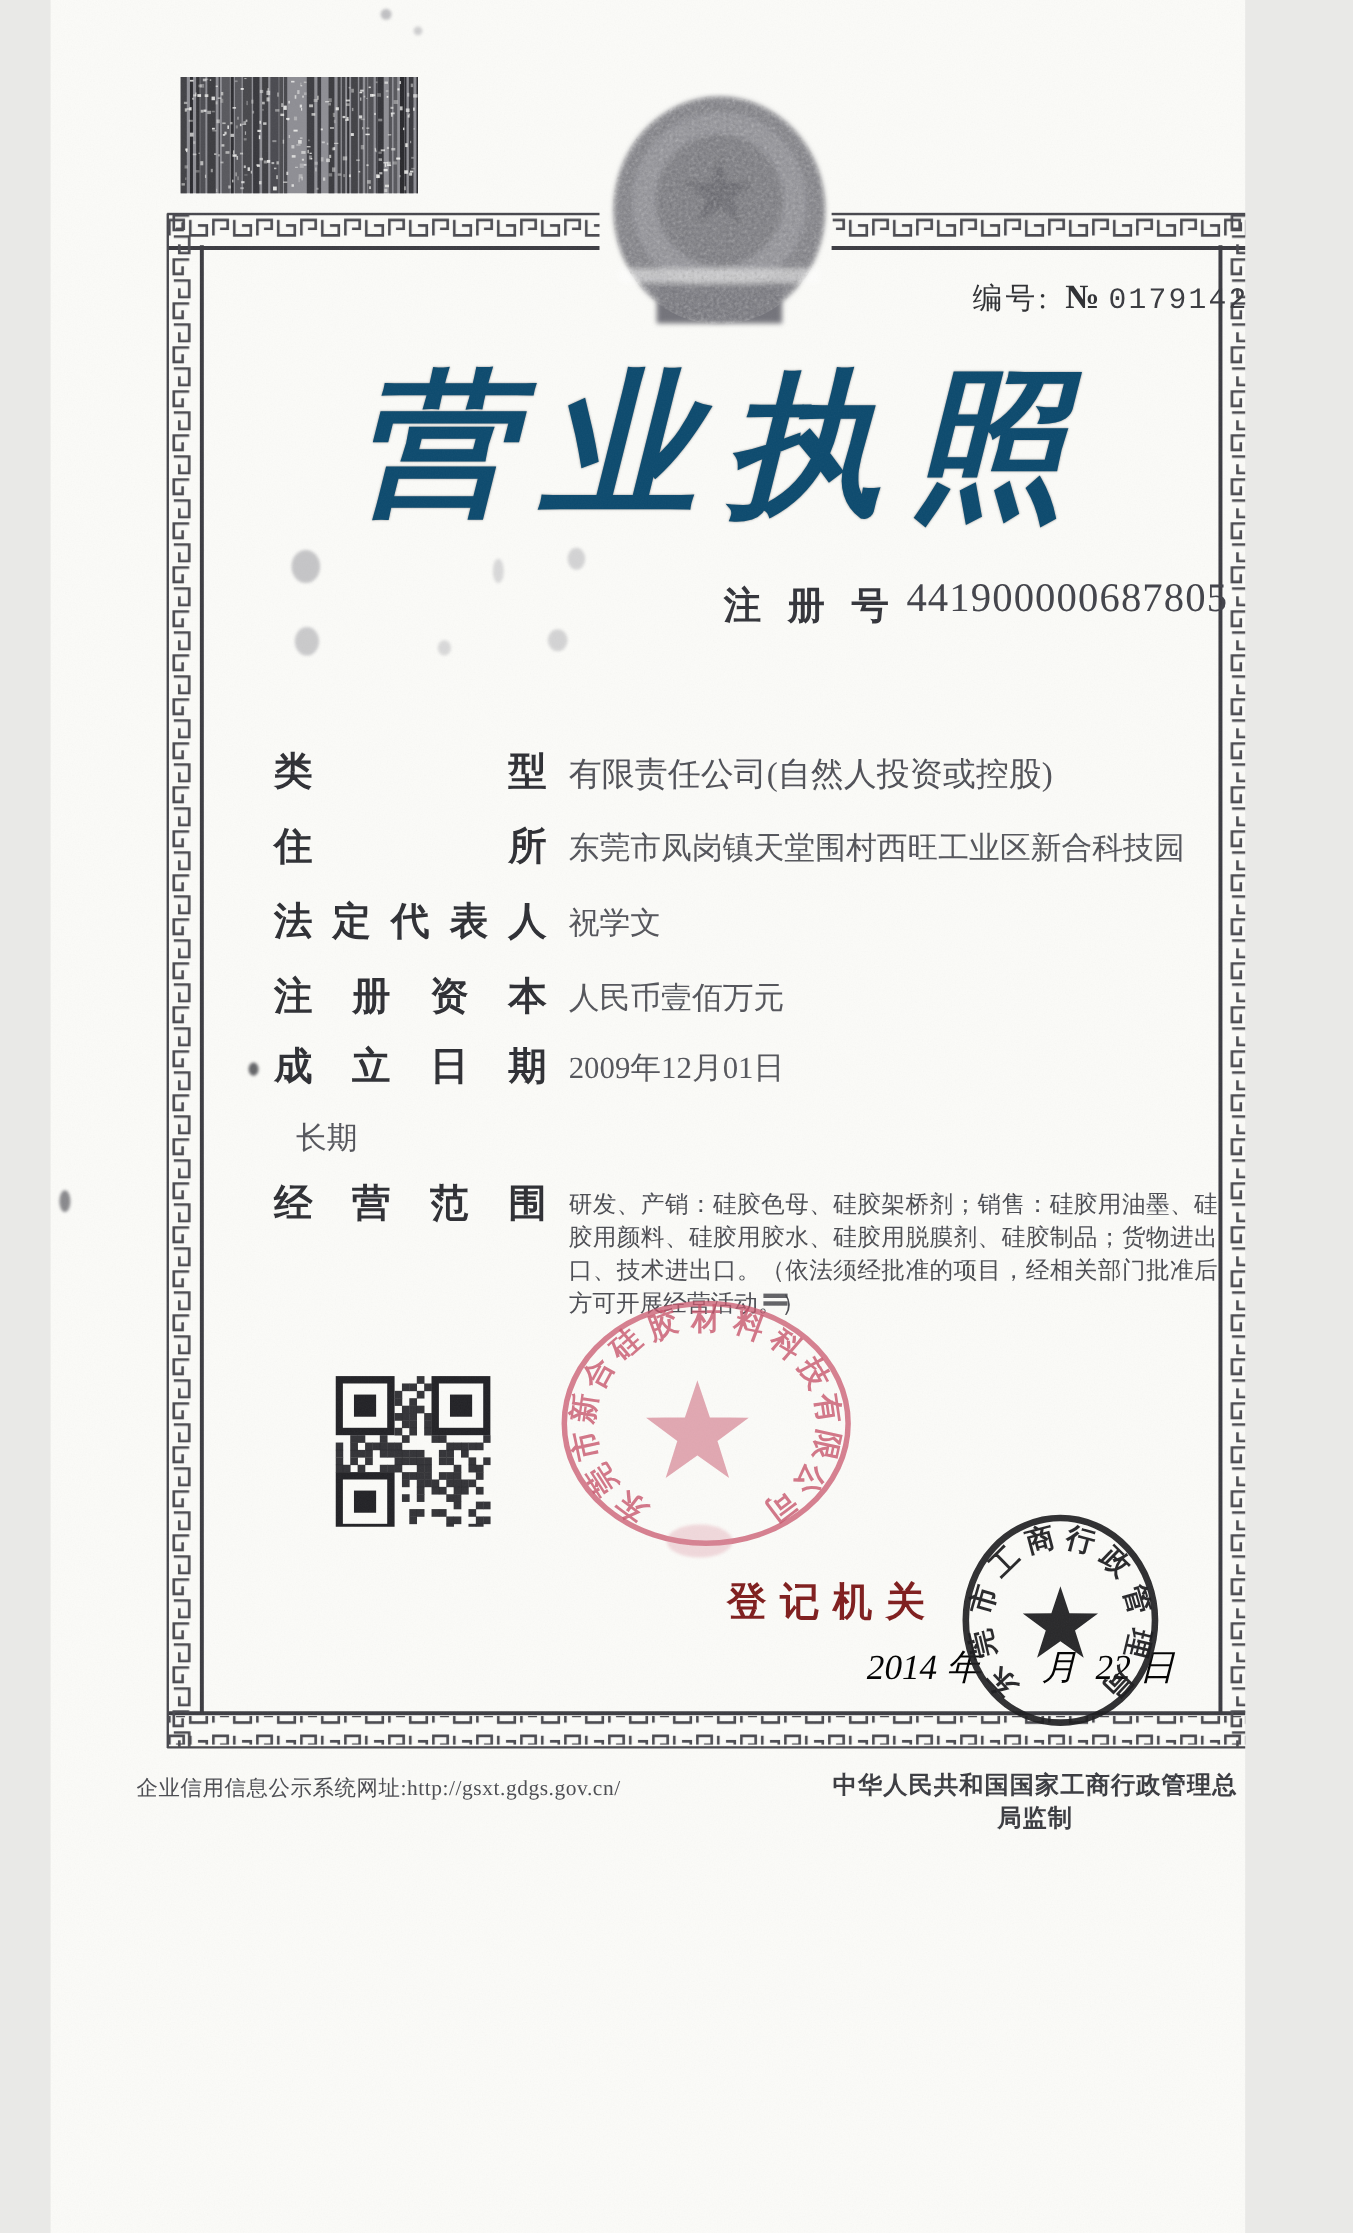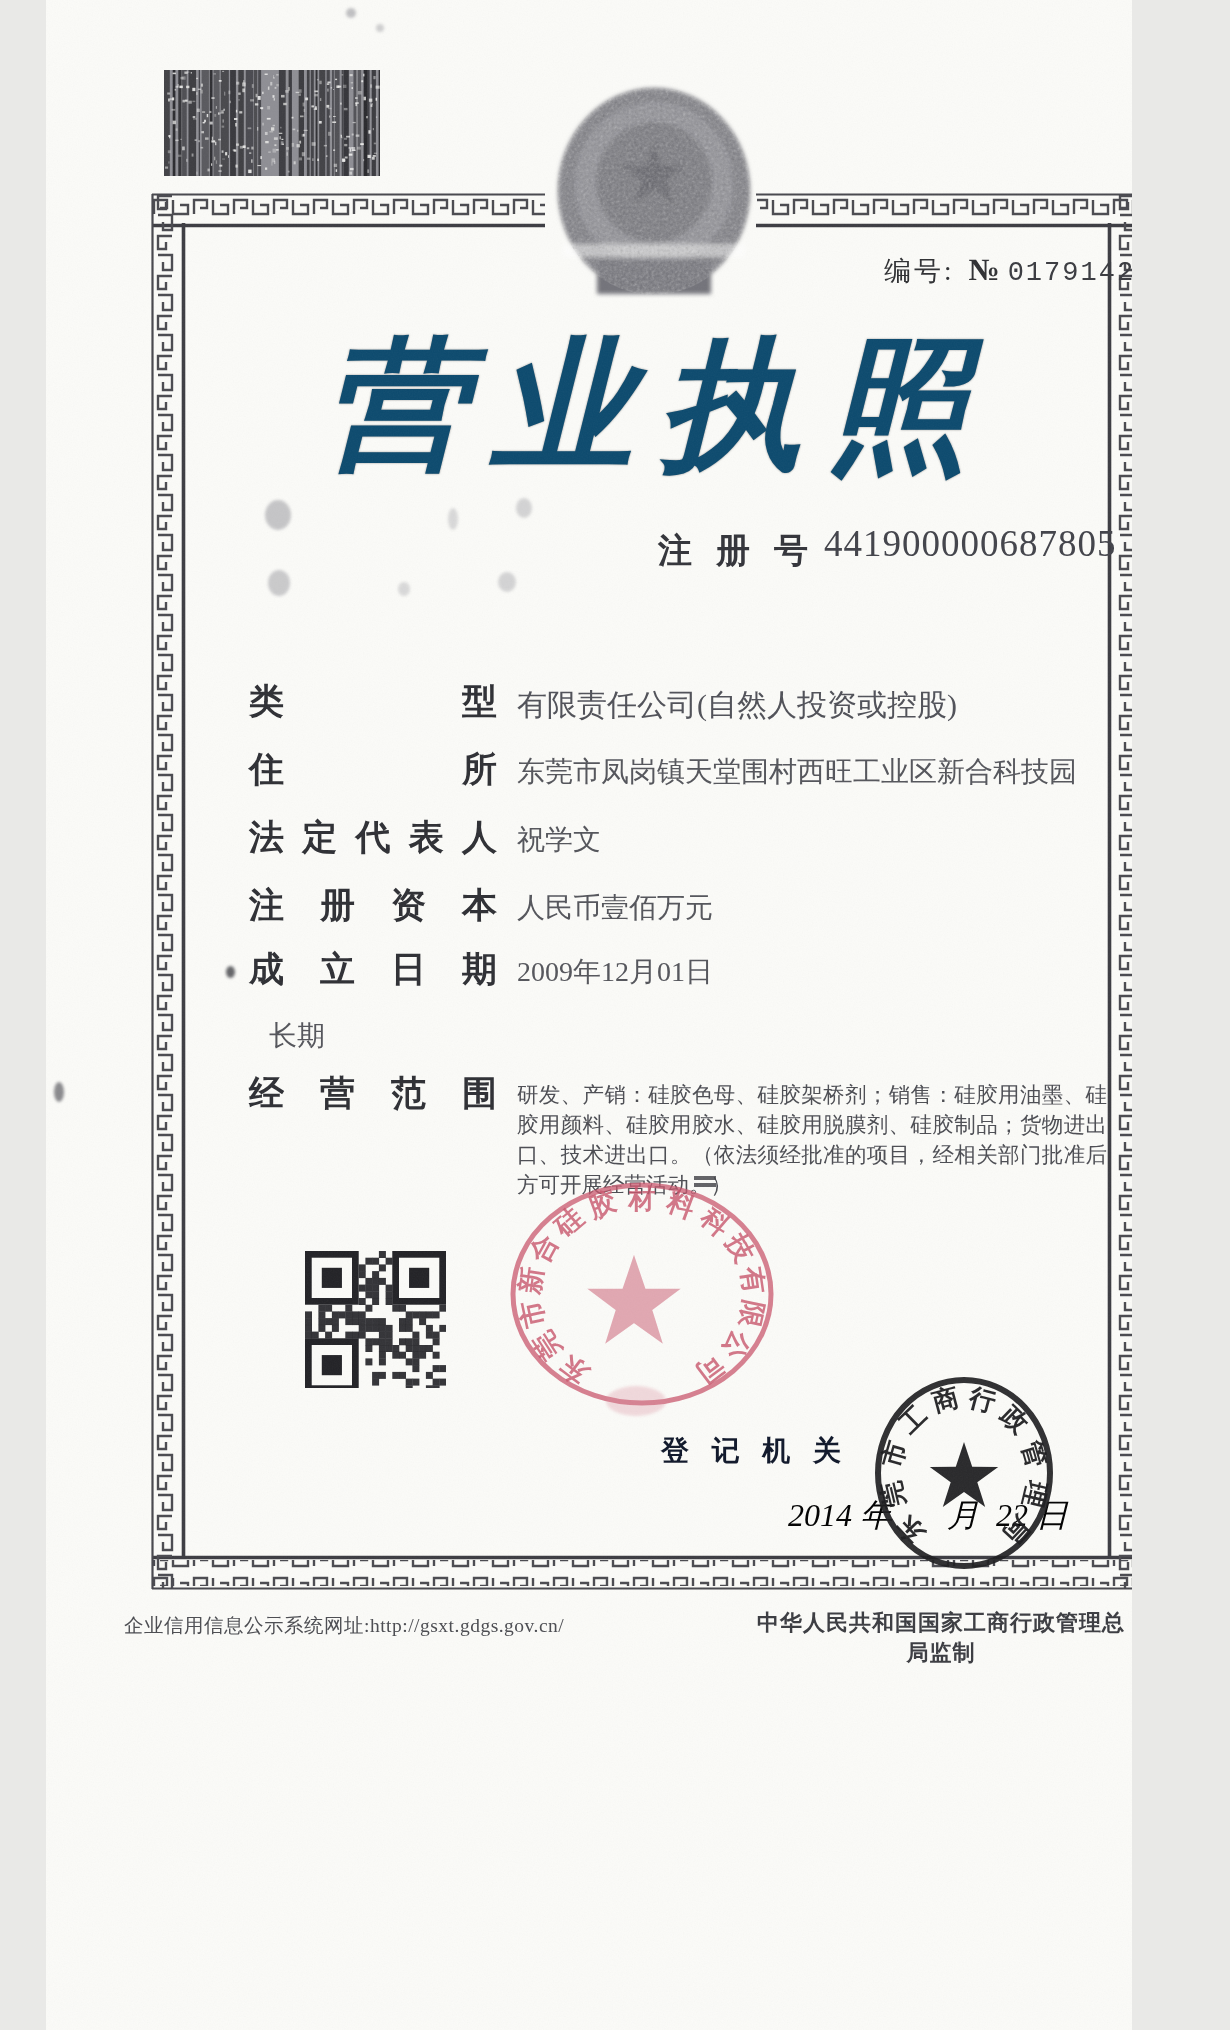--- a/index.html
+++ b/index.html
@@ -49,21 +49,21 @@
   }
   .f-value{margin-left:20px; font-size:28px; color:#54555b; line-height:1.2; padding-top:5px;}
   .f-value.big{font-size:30px; color:#505158;}
   .f-value.scope{font-size:21.5px; width:590px; line-height:1.40; padding-top:6px; color:#4c4d53; text-align:justify;}
 
   
   .qr{left:259px; top:1251px;}
   .sealsvg{pointer-events:none;}
 
   
-  .registrar{left:615px; top:1432px; width:180px; font-size:28px; font-weight:600; color:#0f172a;
+  .registrar{left:615px; top:1432px; width:180px; font-size:36px; font-weight:600; color:#7f1d1d;
     text-align:justify; text-align-last:justify;}
   .dateline{top:1494px; font-size:32px; color:#000000; white-space:nowrap;font-style:italic;}
   .d-year{left:742px;} .d-month{left:901px;} .d-day{left:950px;text-align:center;}
 
   
   .foot-left{left:78px; top:1612px; font-size:19.5px; color:#4b4c51; letter-spacing:.5px;}
   .foot-right{left:704px; top:1608px; font-size:22px; font-weight:600; color:#3b3c41; letter-spacing:1px;text-align:center;}
 
   
   .smudge{border-radius:50%; filter:blur(1.5px); background:#9a9aa0; opacity:.55;}

